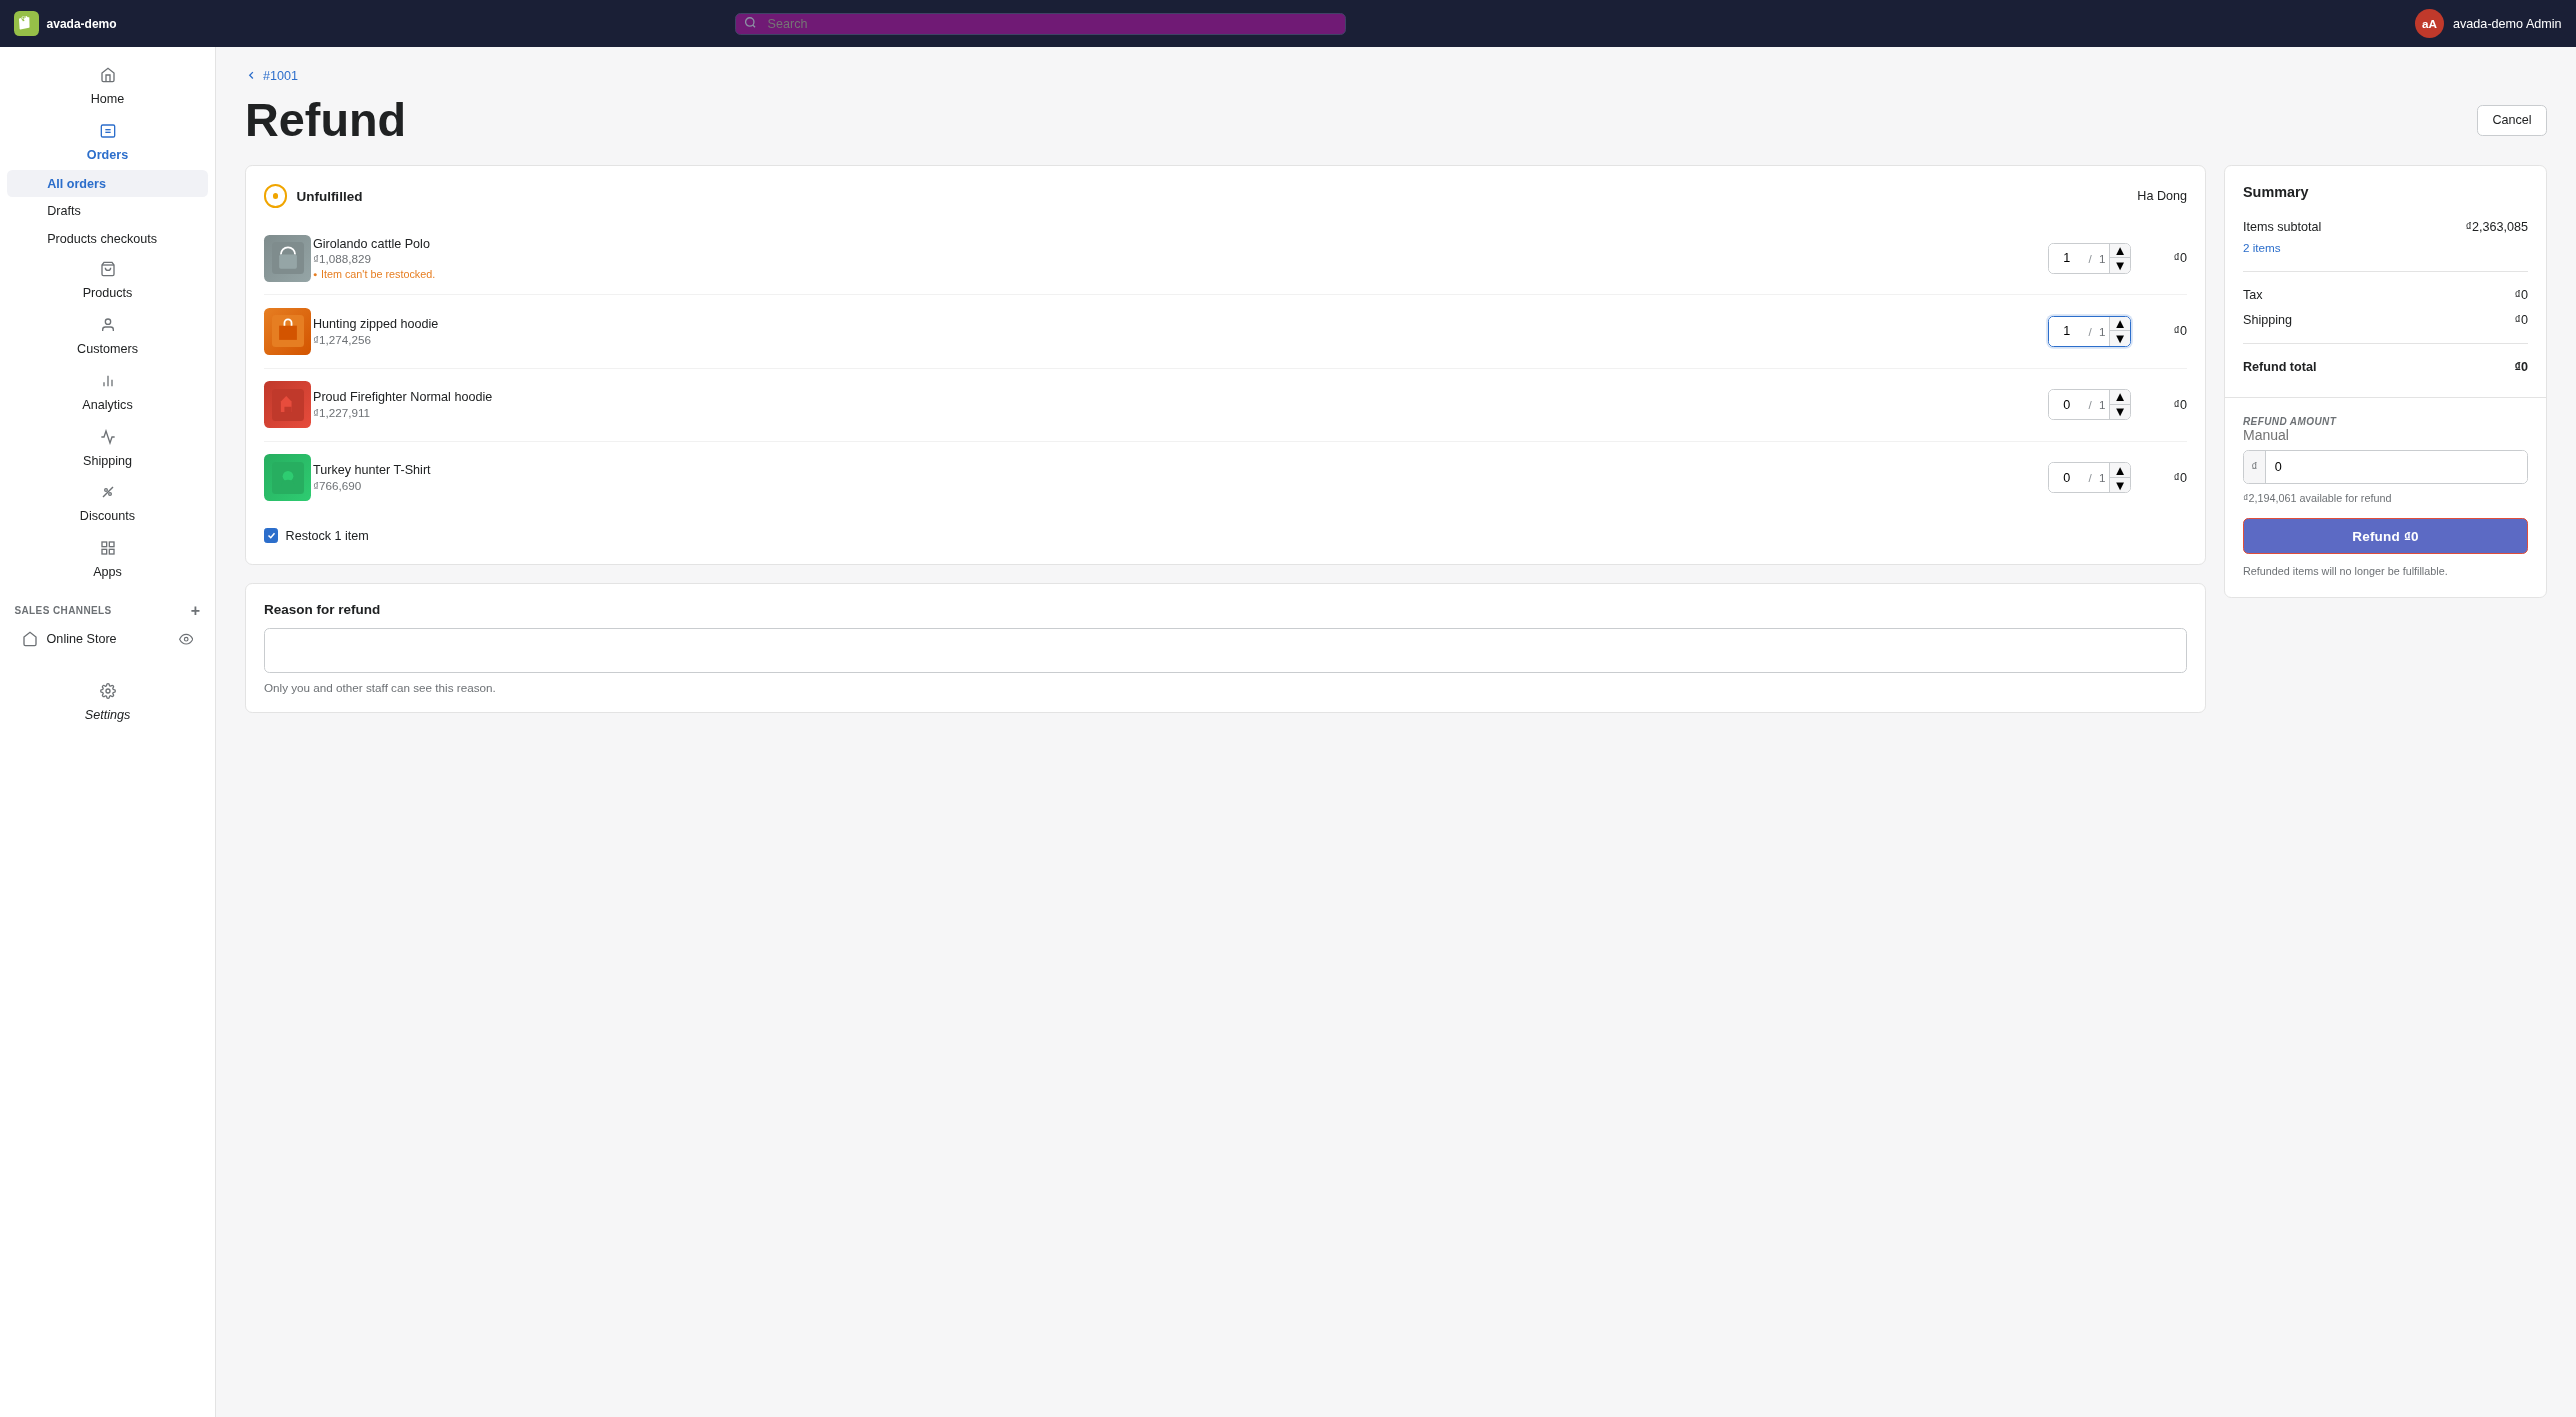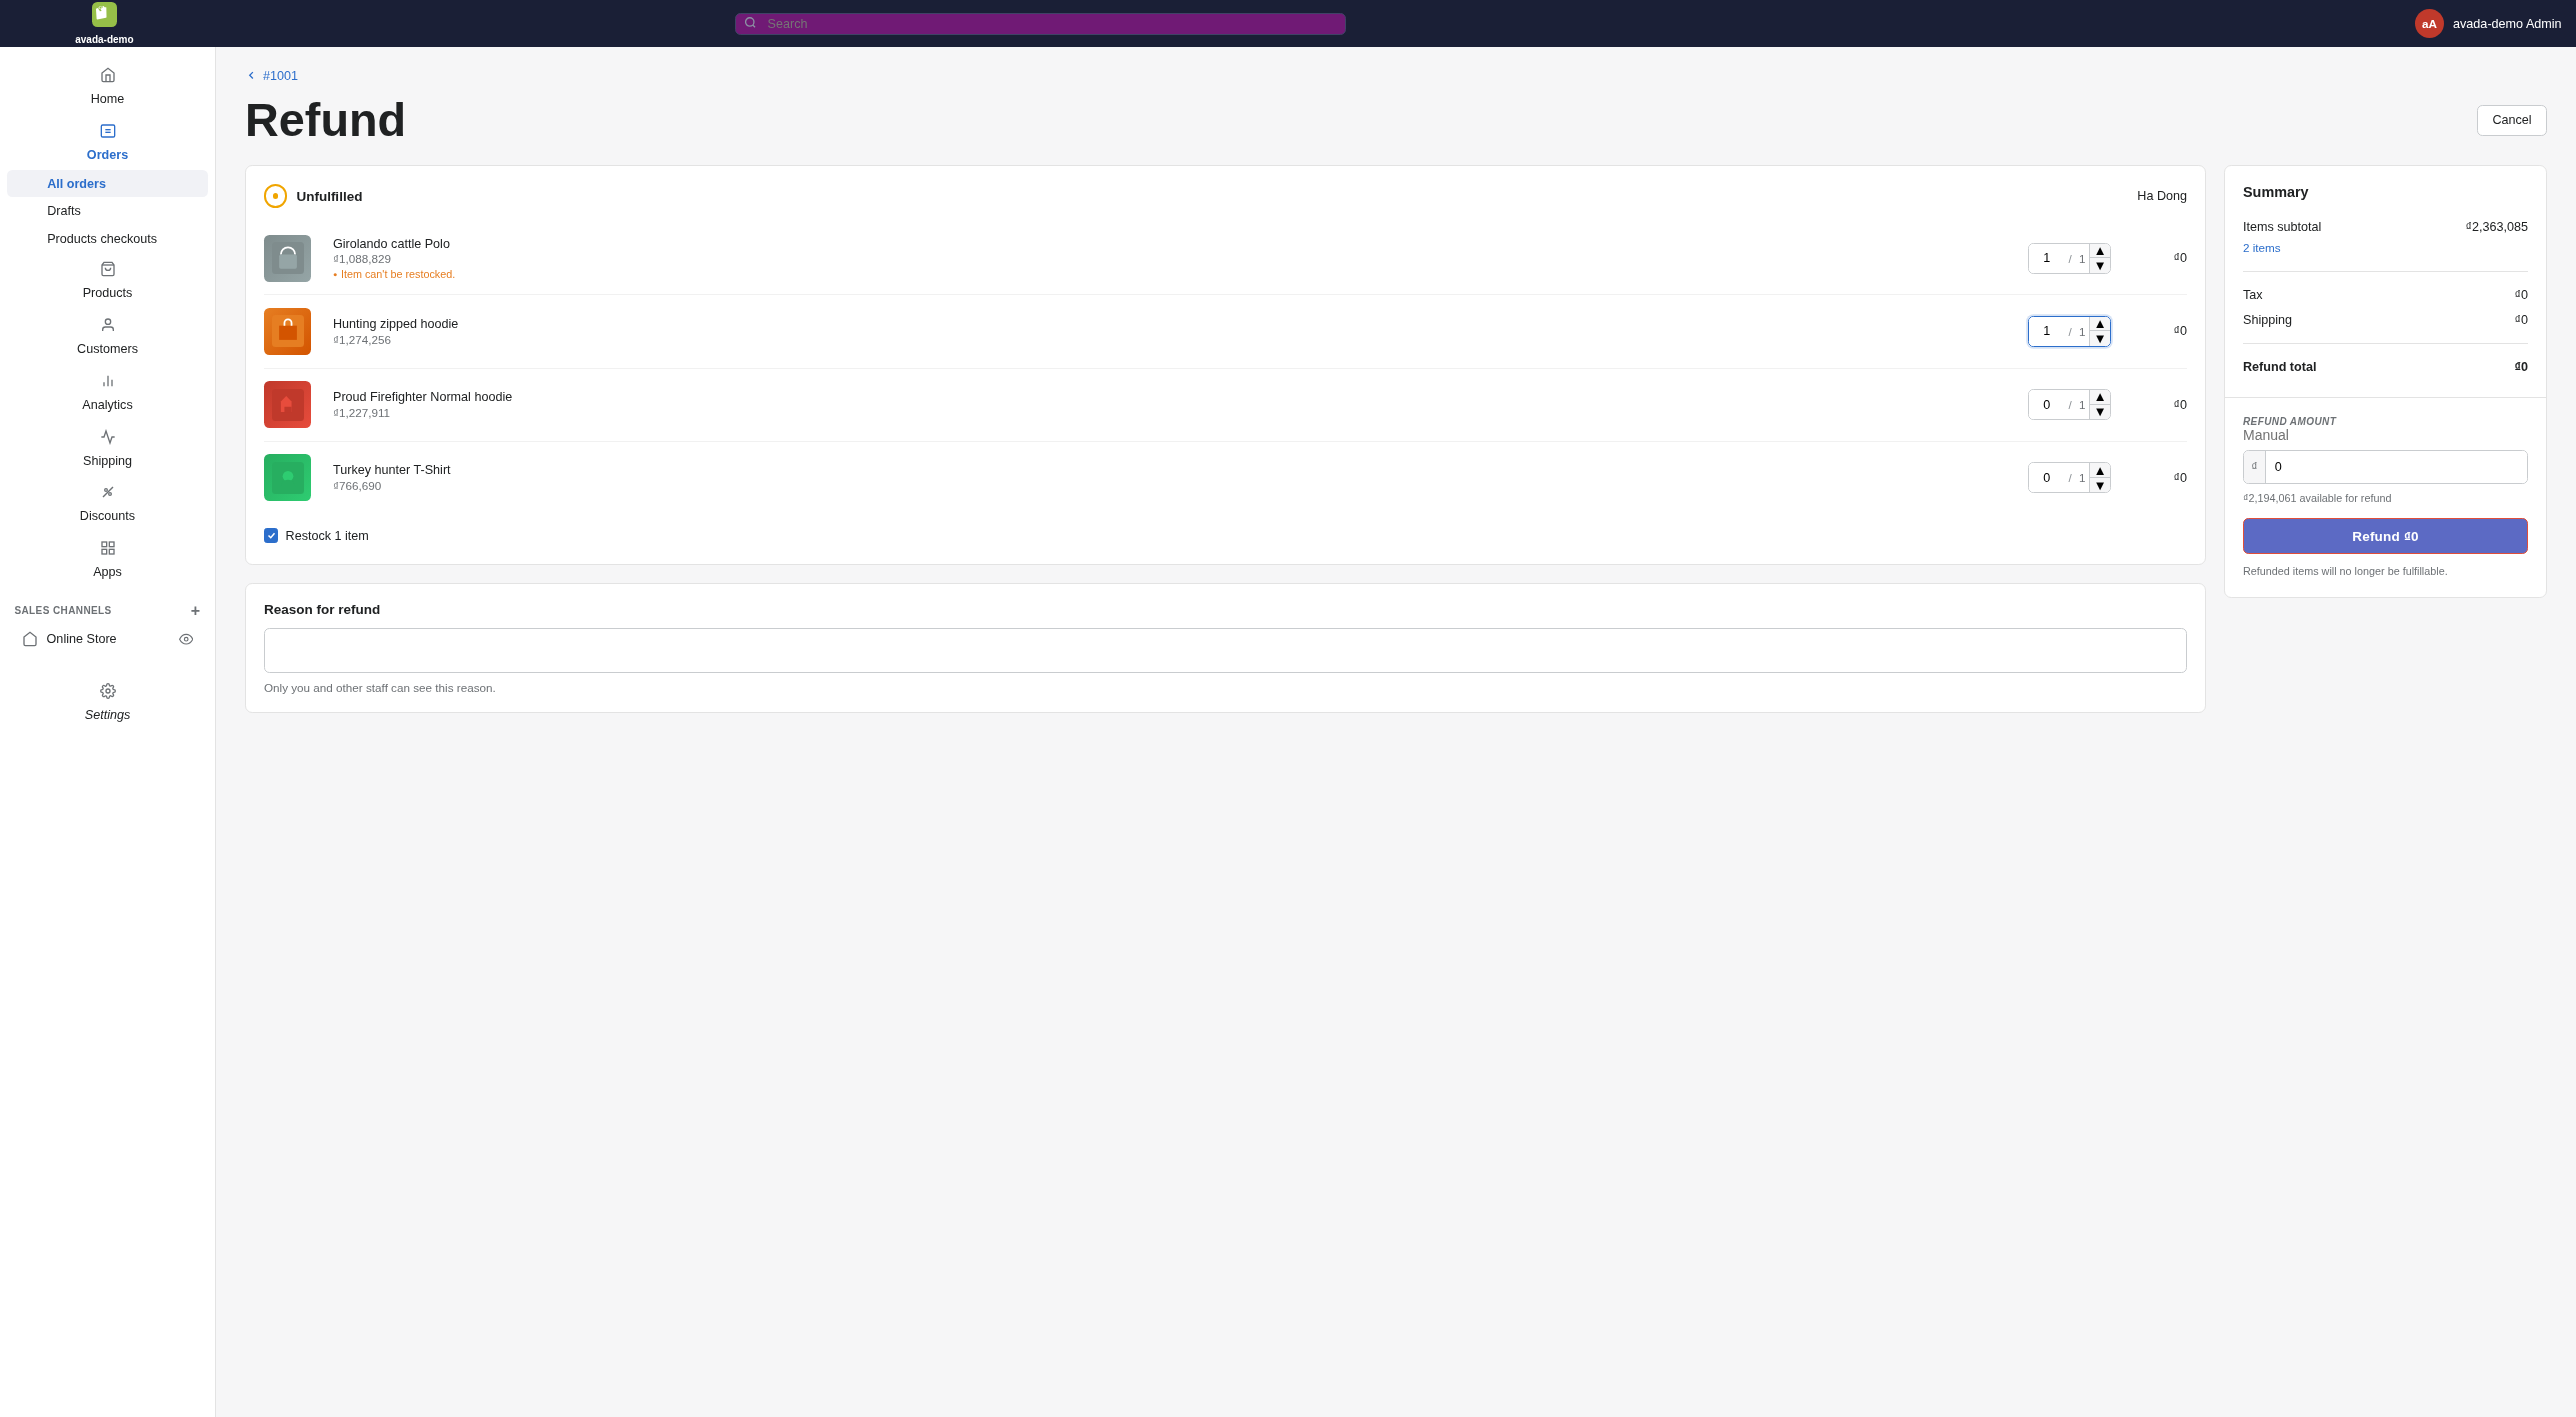--- a/index.html
+++ b/index.html
@@ -8,21 +8,21 @@
     
     .topnav {
       background: #1a1f36;
       height: 47px;
       display: flex;
       align-items: center;
       padding: 0 14.4px;
       gap: 10.8px;
       position: fixed; top: 0; left: 0; right: 0; z-index: 100;
     }
-    .topnav-brand { display: flex; align-items: center; gap: 7.2px; color: #fff; font-weight: 600; font-size: 10px; min-width: 180px; flex-direction: column; }
+    .topnav-brand { display: flex; align-items: center; gap: 7.2px; color: #fff; font-weight: 600; font-size: 12px; min-width: 180px; }
     .shopify-logo { width: 25px; height: 25px; background: #96bf48; border-radius: 5.4px; display: flex; align-items: center; justify-content: center; }
     .shopify-logo svg { width: 16px; height: 16px; }
     .search-bar { flex: 1; max-width: 611px; margin: 0 auto; }
     .search-bar input {
       width: 100%; height: 22px; border-radius: 5.4px;
       border: 0.9px solid #404266; background: #701a75;
       color: #c9cdd4; padding: 0 10.8px 0 32px; font-size: 12.6px; outline: none;
     }
     .search-wrapper { position: relative; }
     .search-icon-wrap { position: absolute; left: 9px; top: 50%; transform: translateY(-50%); color: #8c92a4; }
@@ -87,21 +87,21 @@
     .fulfillment-header { display: flex; align-items: center; justify-content: space-between; margin-bottom: 14.4px; }
     .fulfillment-title { display: flex; align-items: center; gap: 9px; font-weight: 600; font-size: 13.5px; }
     .unfulfilled-badge {
       width: 23.4px; height: 23.4px; border-radius: 50%;
       border: 2.7px solid #f0a500; display: flex; align-items: center; justify-content: center;
     }
     .unfulfilled-badge::after { content: ''; width: 5.4px; height: 5.4px; border-radius: 50%; background: #f0a500; }
     .location-name { font-size: 12.6px; color: #202223; }
 
     
-    .product-row { display: flex; align-items: center; gap: 22px; padding: 12.6px 0; border-bottom: 0.9px solid #f1f1f1; }
+    .product-row { display: flex; align-items: center; gap: 2px; padding: 12.6px 0; border-bottom: 0.9px solid #f1f1f1; }
     .product-row:last-child { border-bottom: none; }
     .product-info { flex: 1; }
     .product-name { font-weight: 500; font-size: 12.6px; color: #202223; }
     .product-price { font-size: 11.7px; color: #6d7175; margin-top: 1.8px; }
     .product-warning { font-size: 10.8px; color: #e67e22; display: flex; align-items: center; gap: 3.6px; margin-top: 2.7px; }
     .product-warning::before { content: '●'; font-size: 7.2px; }
     .quantity-control { display: flex; flex-direction: row; align-items: center; gap: 0; }
     .qty-input-wrap { display: flex; align-items: center; border: 0.9px solid #c9cccf; border-radius: 5.4px; overflow: hidden; }
     .qty-input-wrap.active { border-color: #2c6ecb; box-shadow: 0 0 0 1.8px rgba(44,110,203,0.2); }
     .qty-input { width: 36px; height: 29px; border: none; text-align: center; font-size: 12.6px; outline: none; }

